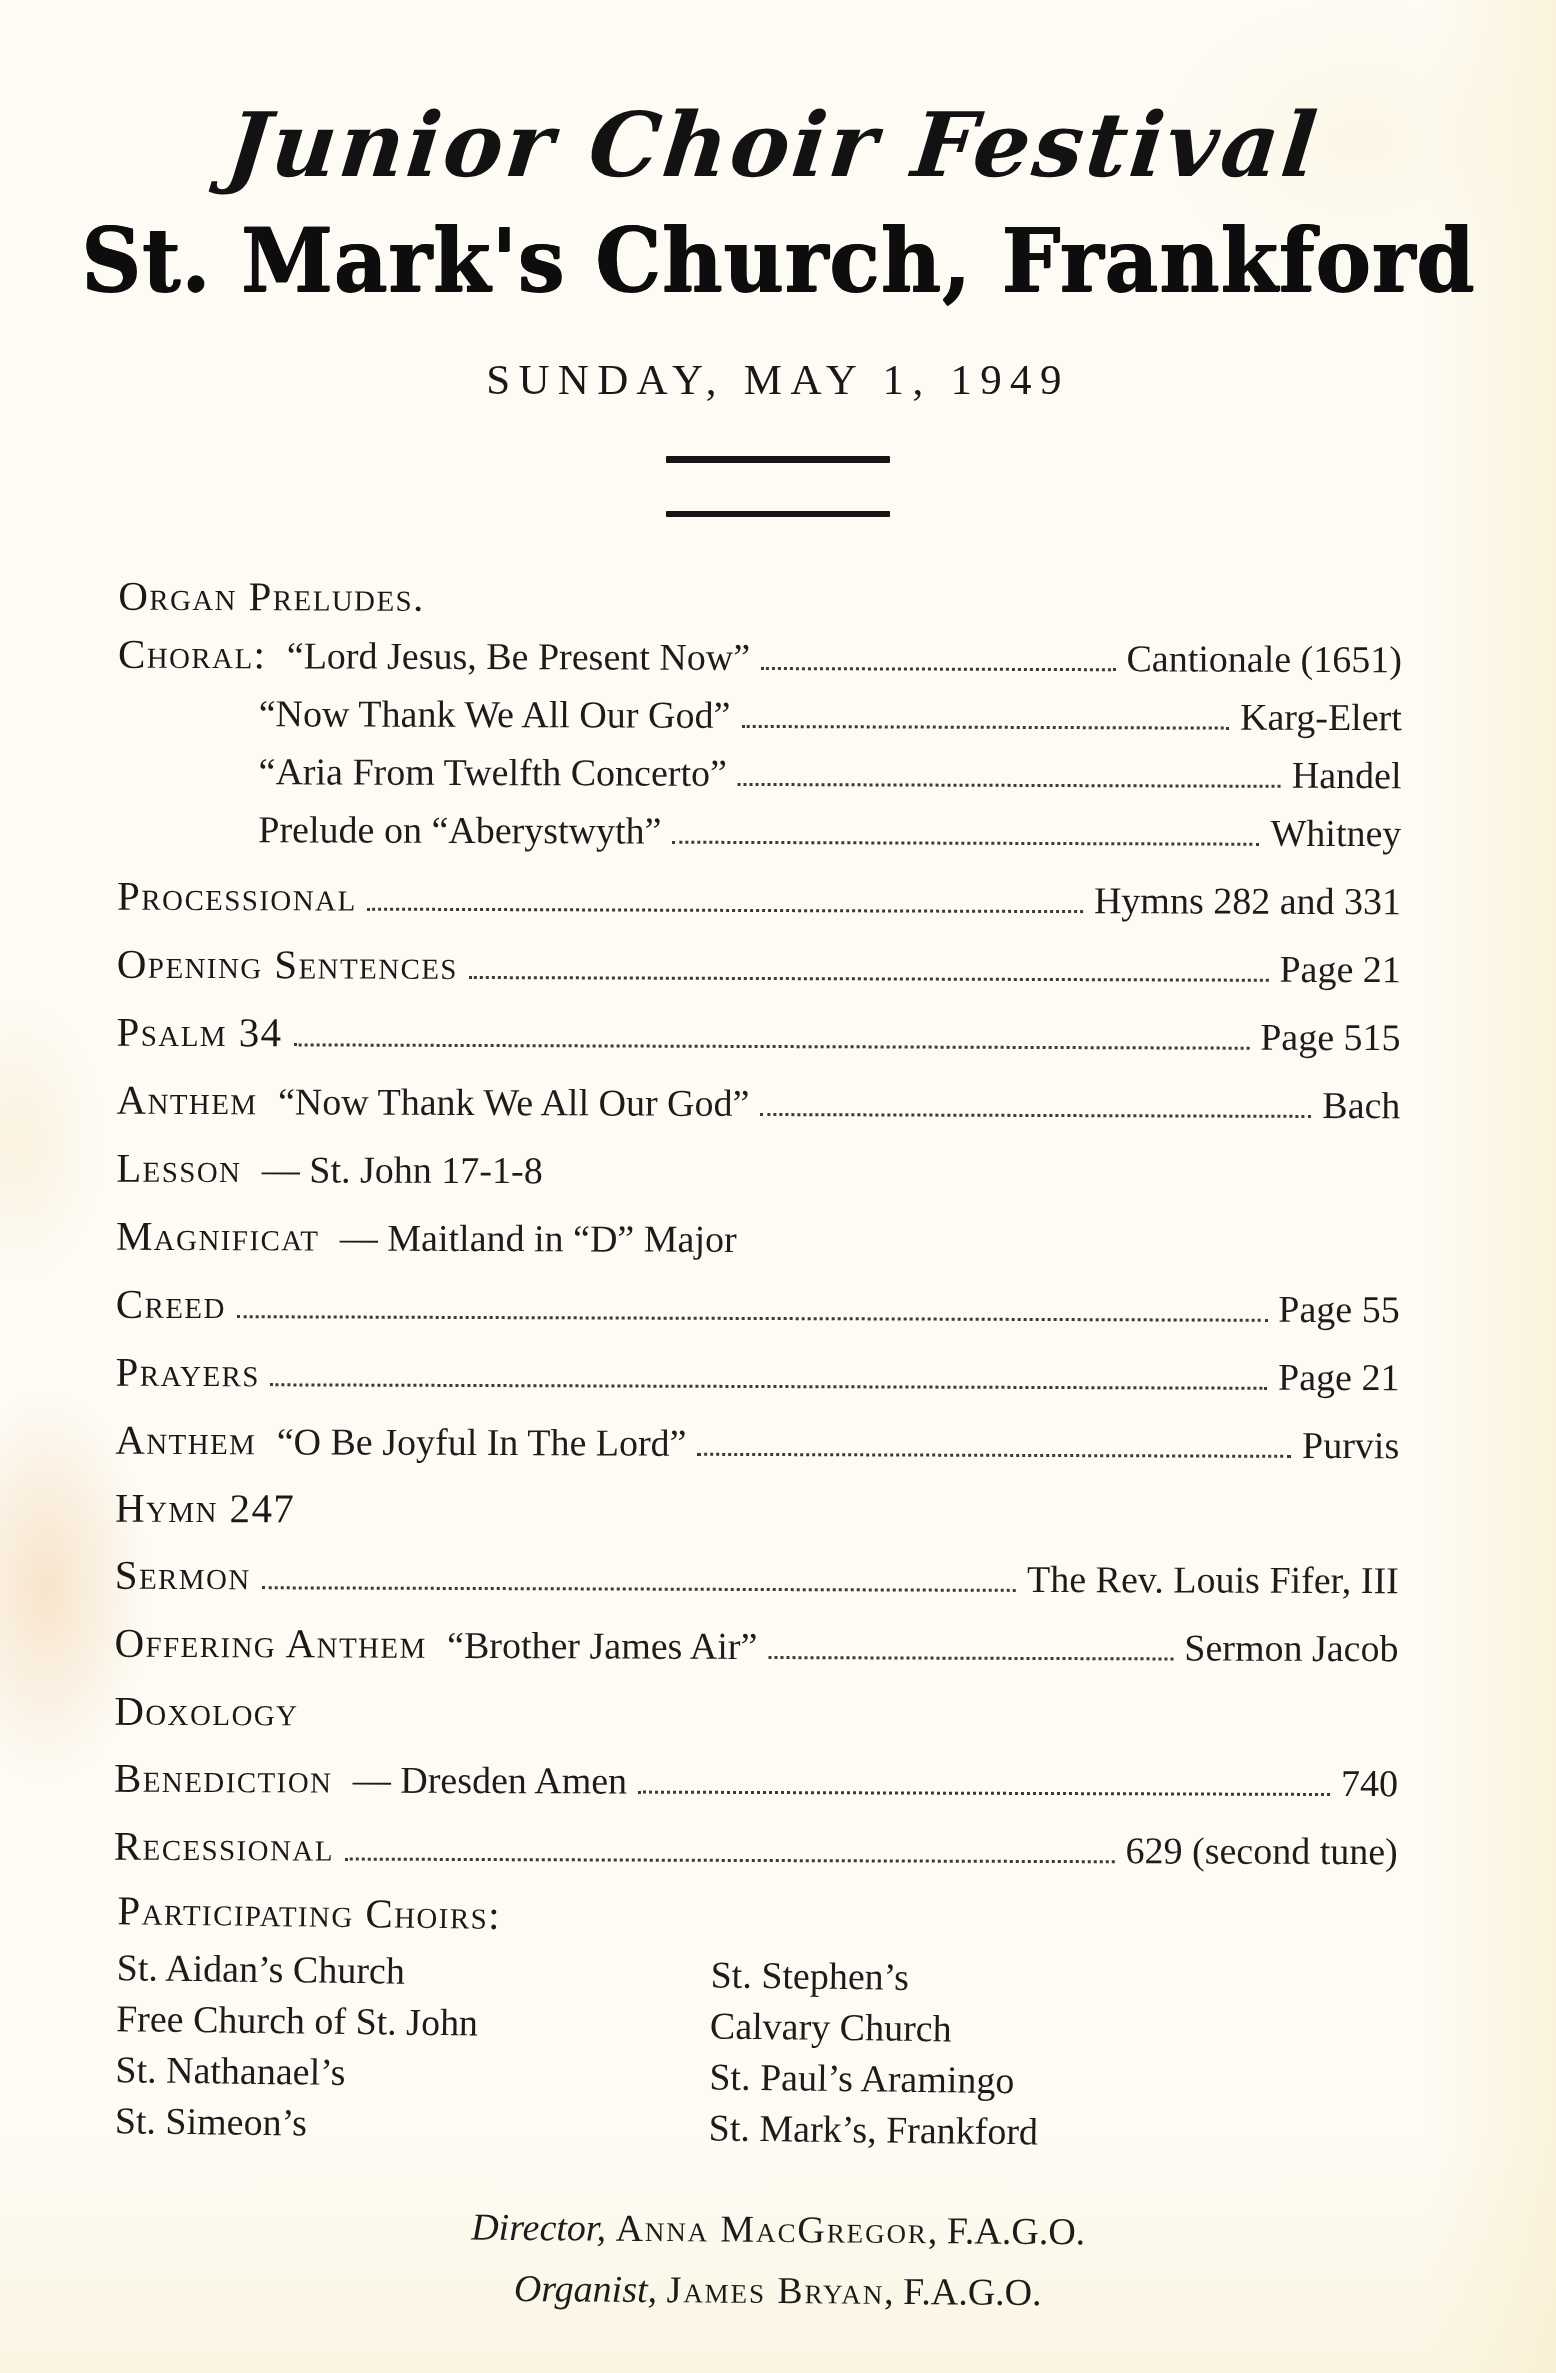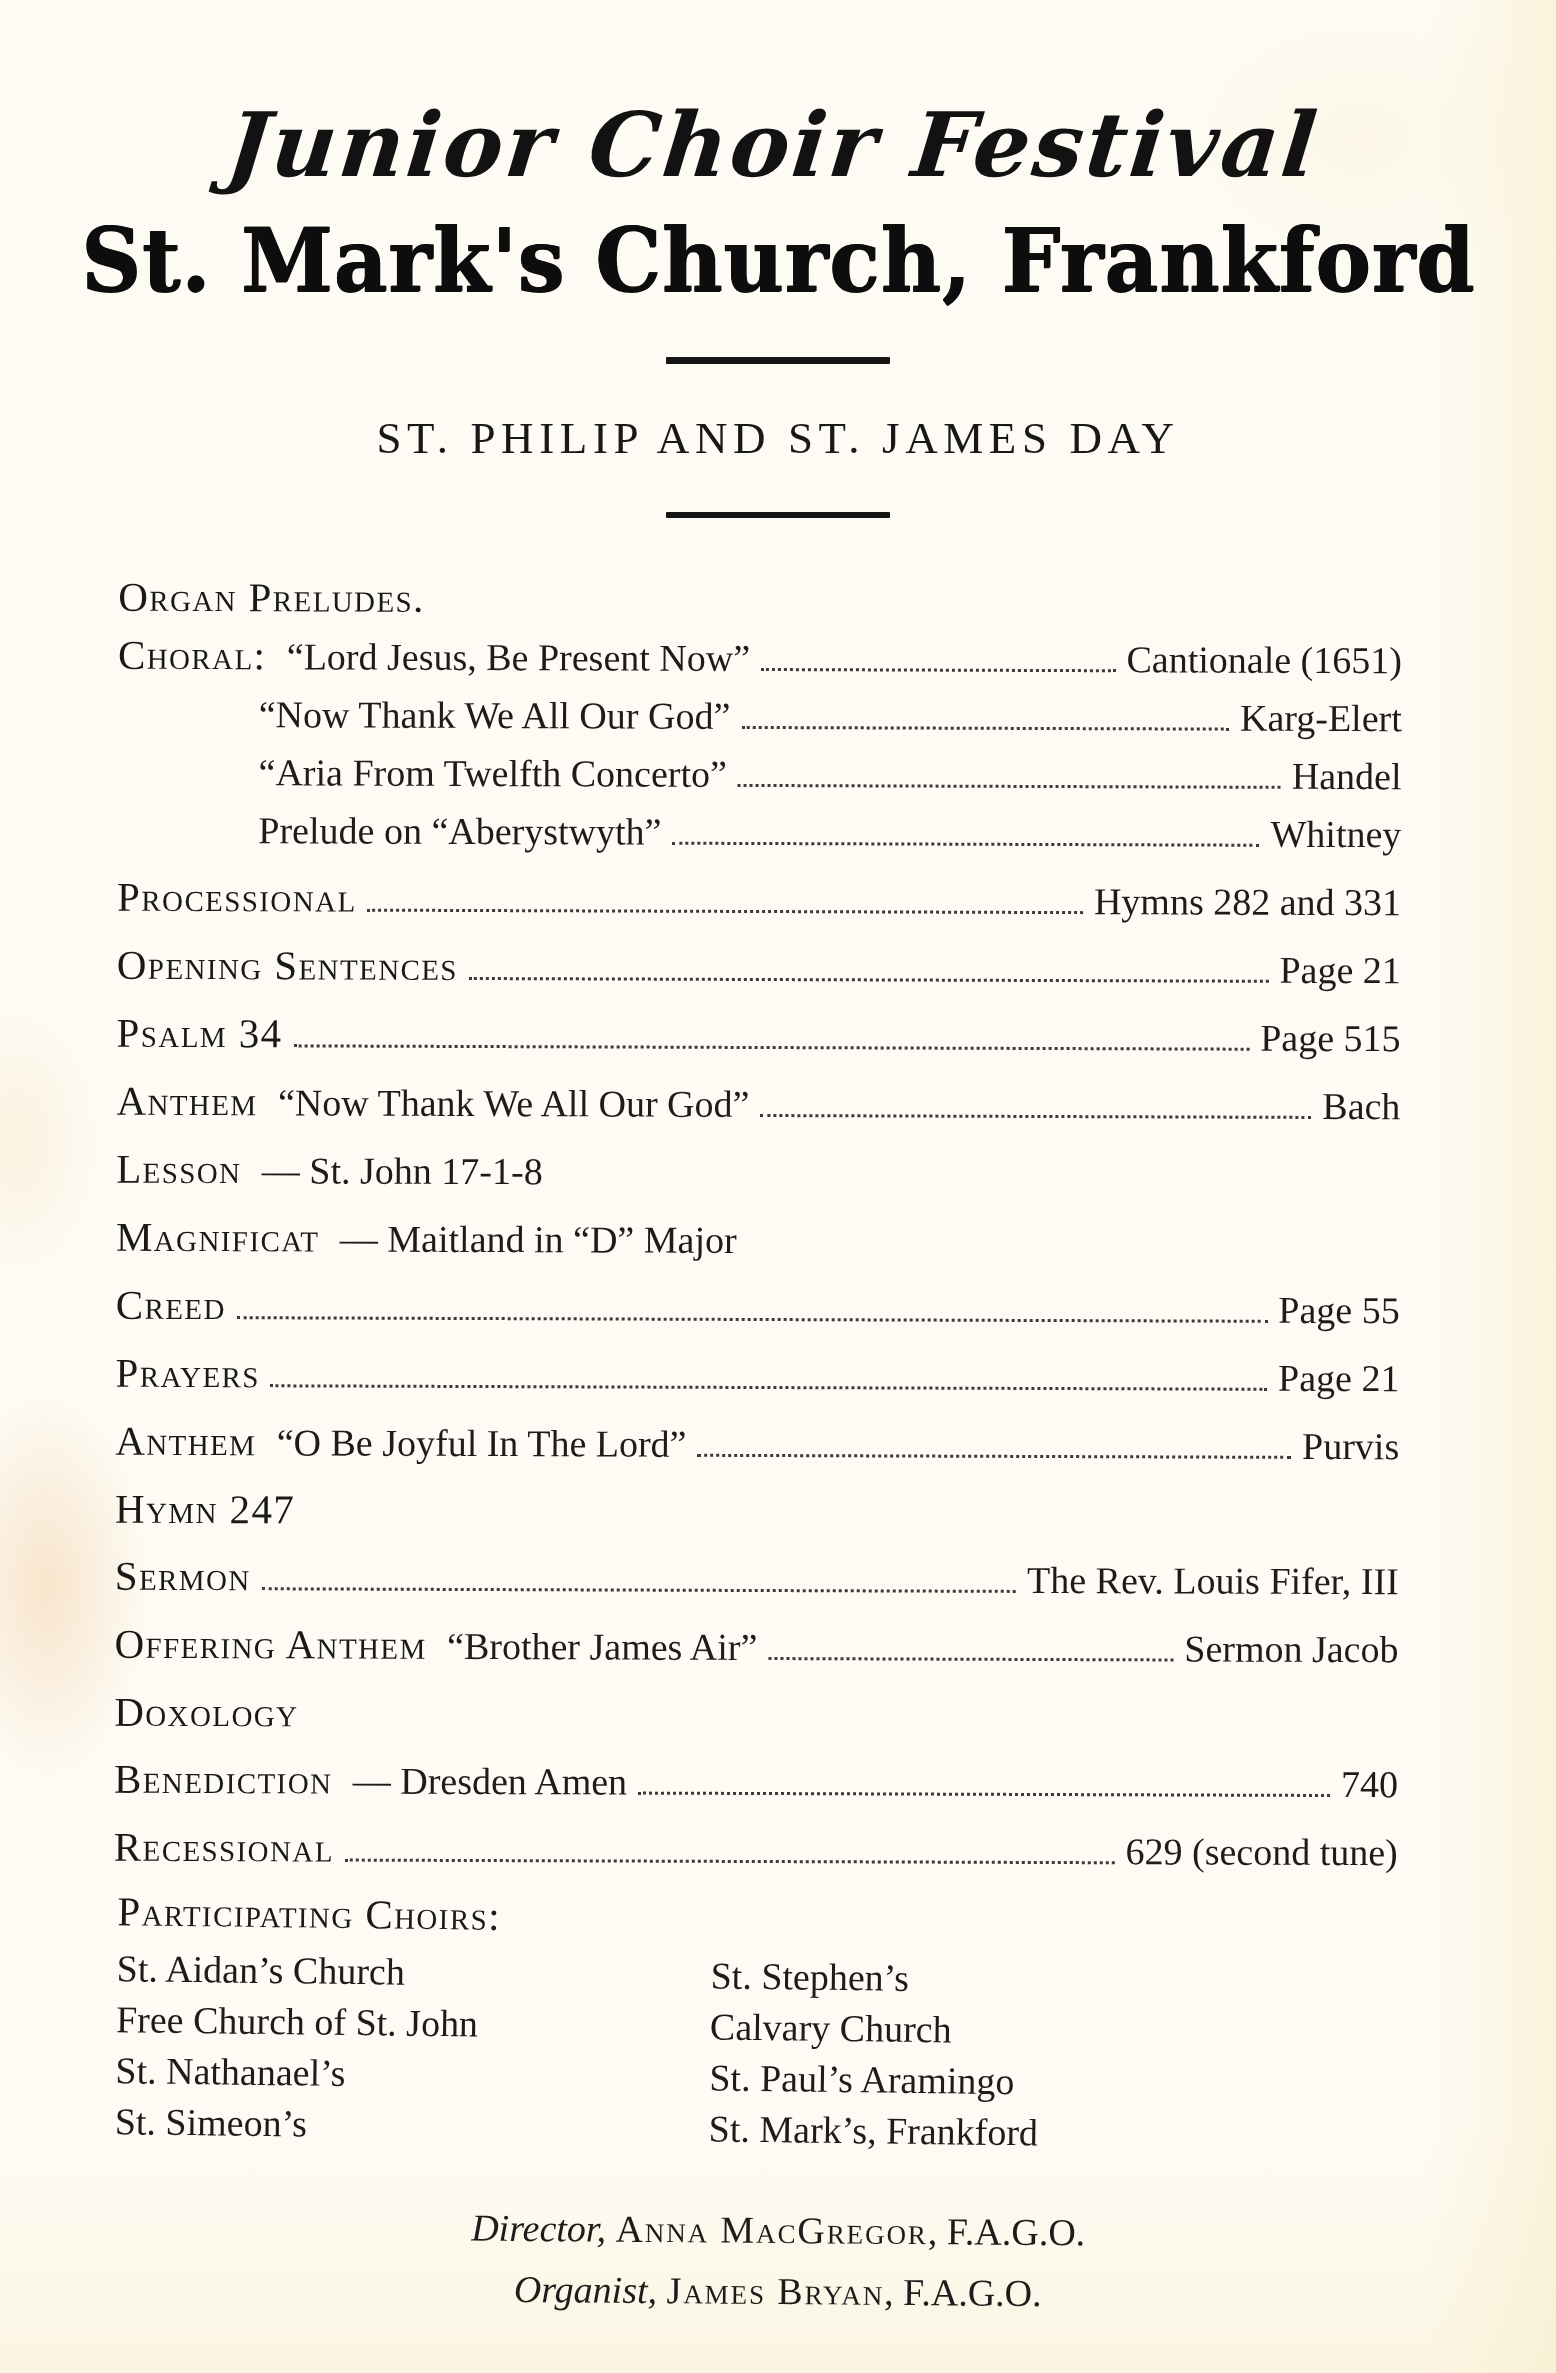--- a/index.html
+++ b/index.html
@@ -92,22 +92,22 @@
 <div class="page">
 
   <div class="stain stain-right"></div>
   <div class="stain stain-topright"></div>
   <div class="stain stain-left-blob"></div>
   <div class="stain stain-left-blob2"></div>
   <div class="stain stain-bottom"></div>
 
   <h1 class="script-title">Junior Choir Festival</h1>
   <h2 class="blackletter">St. Mark's Church, Frankford</h2>
+  <div class="date-line">SUNDAY, MAY 1, 1949</div>
   <div class="rule"></div>
-  <div class="feast-day">ST. PHILIP AND ST. JAMES DAY</div>
   <div class="rule r2"></div>
 
   <div class="program">
     <div class="prow organ-row">
       <span class="lbl">Organ Preludes.</span>
     </div>
     <div class="choral" id="choral-host">
         <div class="prow first">
           <span class="lbl">Choral:</span>
           <span class="txt">“Lord Jesus, Be Present Now”</span>

